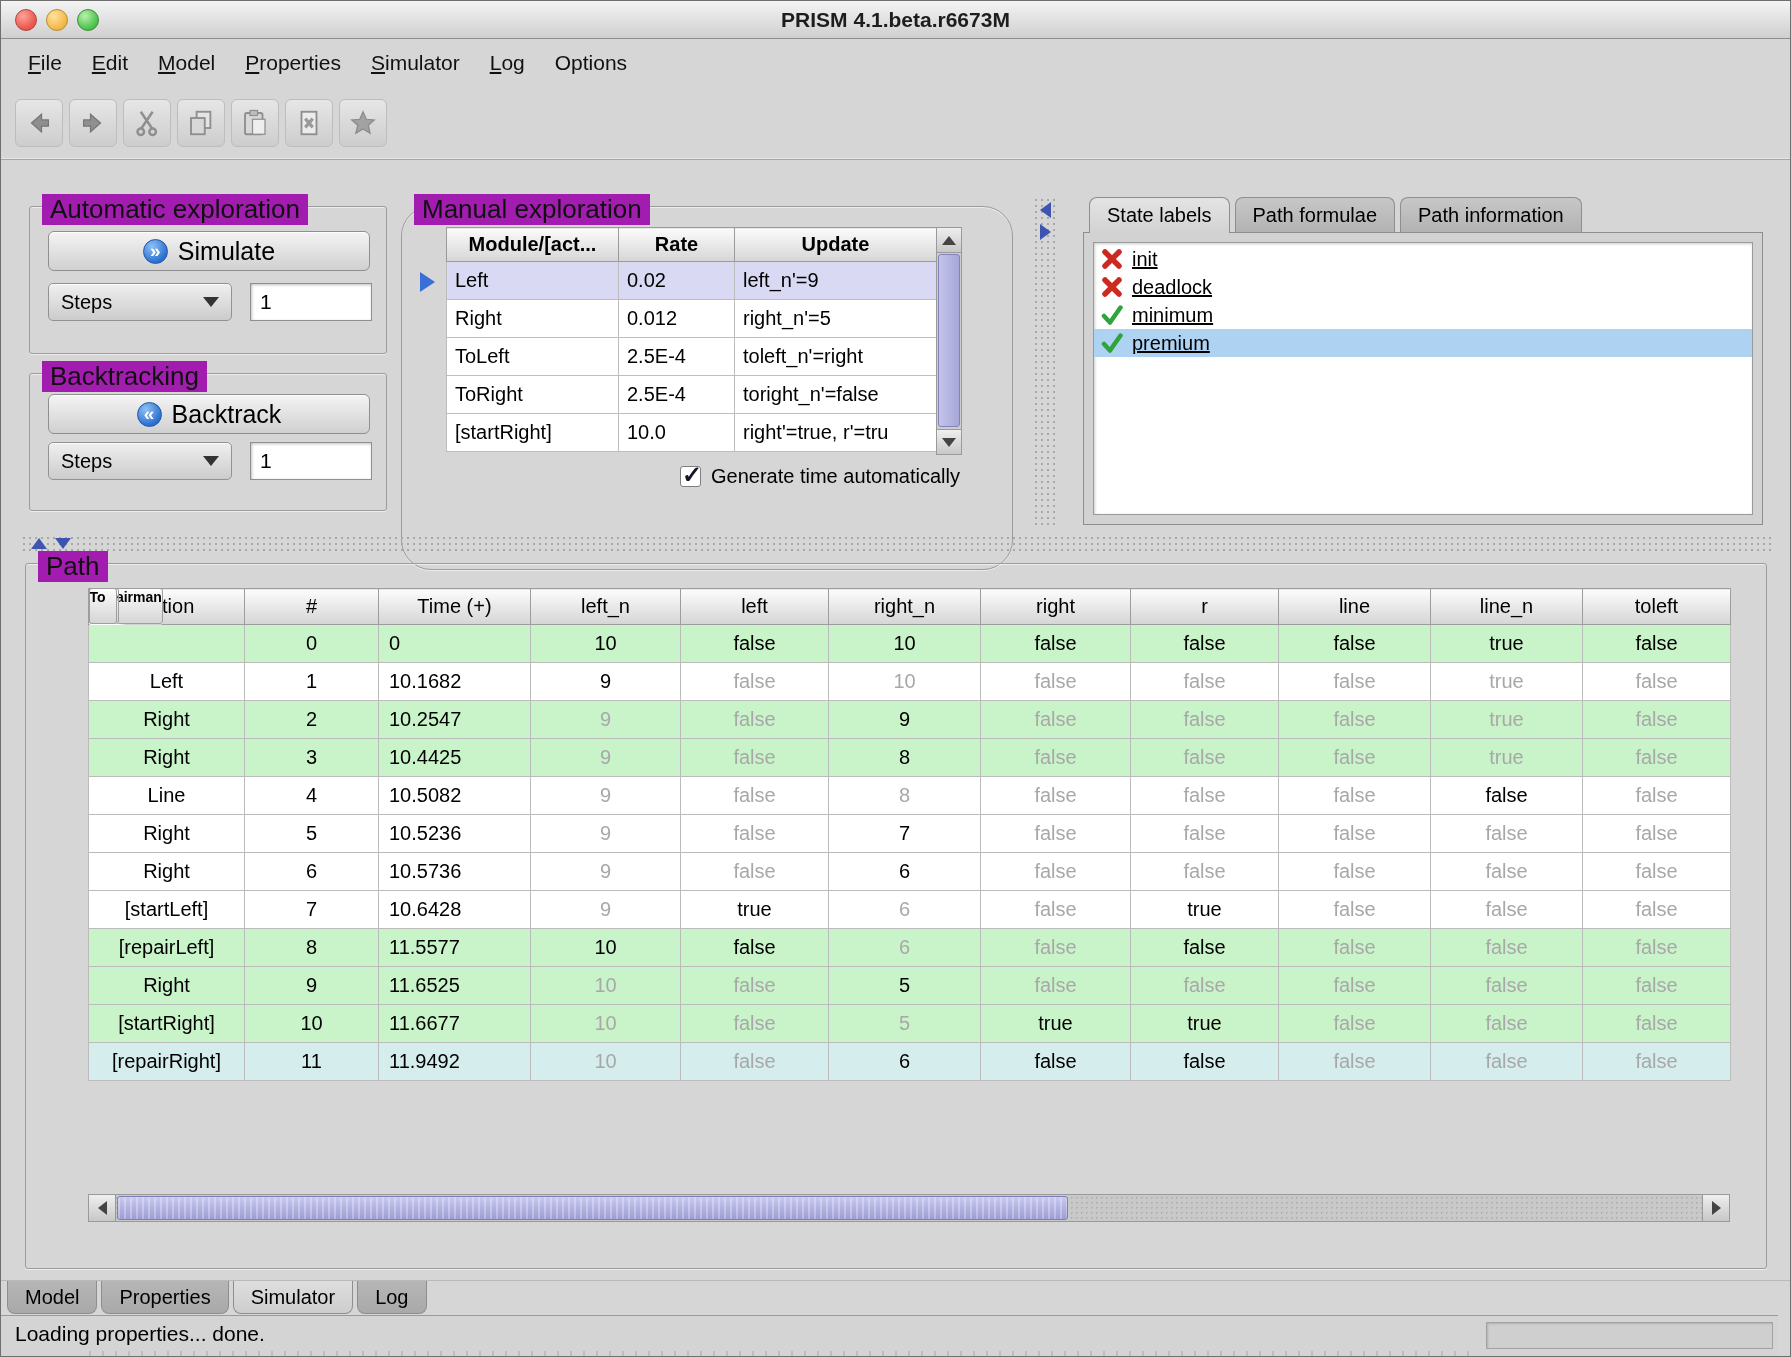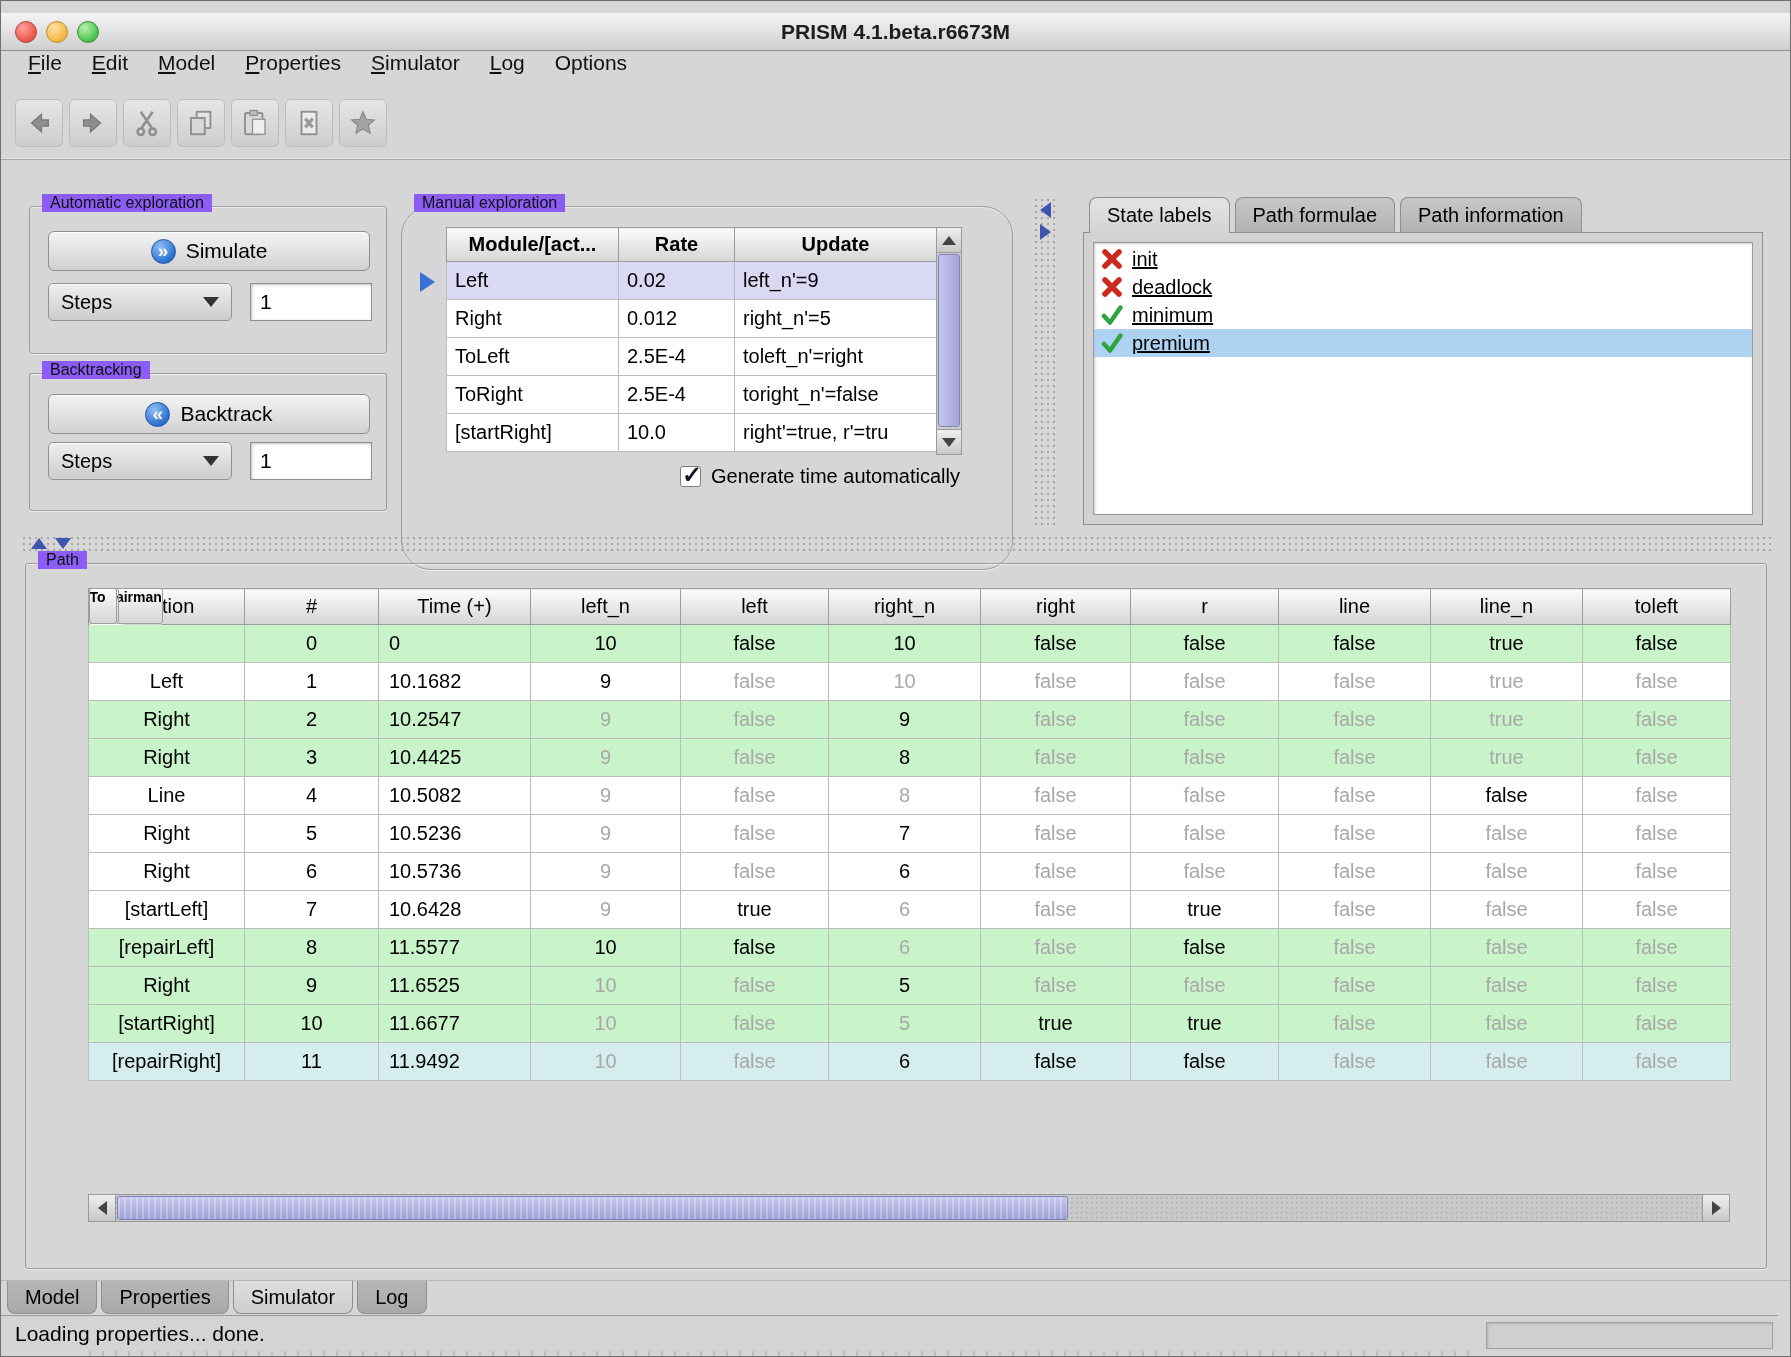--- a/index.html
+++ b/index.html
@@ -6,21 +6,21 @@
   html,body { background:#888; }
   body { font-family:"Liberation Sans", sans-serif; }
 
   .window{
     position:relative; width:1791px; height:1357px;
     background:#d6d6d6; overflow:hidden; border:1px solid #6f6f6f;
   }
 
   
   .titlebar{
-    position:absolute; left:0; top:12px; right:0; height:38px;
+    position:absolute; left:0; top:0; right:0; height:38px;
     background:linear-gradient(#f4f4f4,#cfcfcf);
     border-bottom:1px solid #8d8d8d;
   }
   .titlebar .title{
     position:absolute; left:0; right:0; top:0; height:38px; line-height:38px;
     text-align:center; font-size:21px; font-weight:bold; color:#1d1d1d;
   }
   .lights{ position:absolute; left:14px; top:8px; display:flex; gap:9px; z-index:2;}
   .light{ width:22px; height:22px; border-radius:50%; display:inline-block; }
   .light.red{ background:radial-gradient(circle at 35% 30%, #ffa39a, #ec5f55 60%, #d8443a); border:1px solid #b0453d;}
@@ -46,33 +46,33 @@
     display:flex; align-items:center; justify-content:center;
   }
   .tool-icon{ display:flex; }
 
   
   .group{
     position:absolute; border:1px solid #9c9c9c; border-radius:3px;
     box-shadow: inset 0 1px 0 rgba(255,255,255,.55), 0 1px 0 rgba(255,255,255,.55);
   }
   .legend{
-    position:absolute; top:-13px; left:12px; background:#8b5cf6;
-    padding:0 8px; font-size:16px; color:#101010; white-space:nowrap;
+    position:absolute; top:-13px; left:12px; background:#a21caf;
+    padding:0 8px; font-size:26px; color:#101010; white-space:nowrap;
   }
 
   .auto-group{ left:28px; top:205px; width:358px; height:148px; }
   .back-group{ left:28px; top:372px; width:358px; height:138px; }
 
   .grp-btn{
     position:absolute; left:18px; width:322px; height:40px;
     border:1px solid #8f8f8f; border-radius:6px;
     background:linear-gradient(#f4f4f4,#d0d0d0);
     display:flex; align-items:center; justify-content:center; gap:10px;
-    font-size:21px; box-shadow:0 1px 0 rgba(255,255,255,.8) inset;
+    font-size:25px; box-shadow:0 1px 0 rgba(255,255,255,.8) inset;
   }
   .auto-group .grp-btn{ top:24px; }
   .back-group .grp-btn{ top:20px; }
   .round-icon{
     width:25px; height:25px; border-radius:50%;
     background:radial-gradient(circle at 35% 28%, #8fc0f2, #2a6fd0 72%);
     color:#fff; display:flex; align-items:center; justify-content:center;
     font-size:19px; font-weight:bold; line-height:1;
     border:1px solid #1e57a8;
   }

